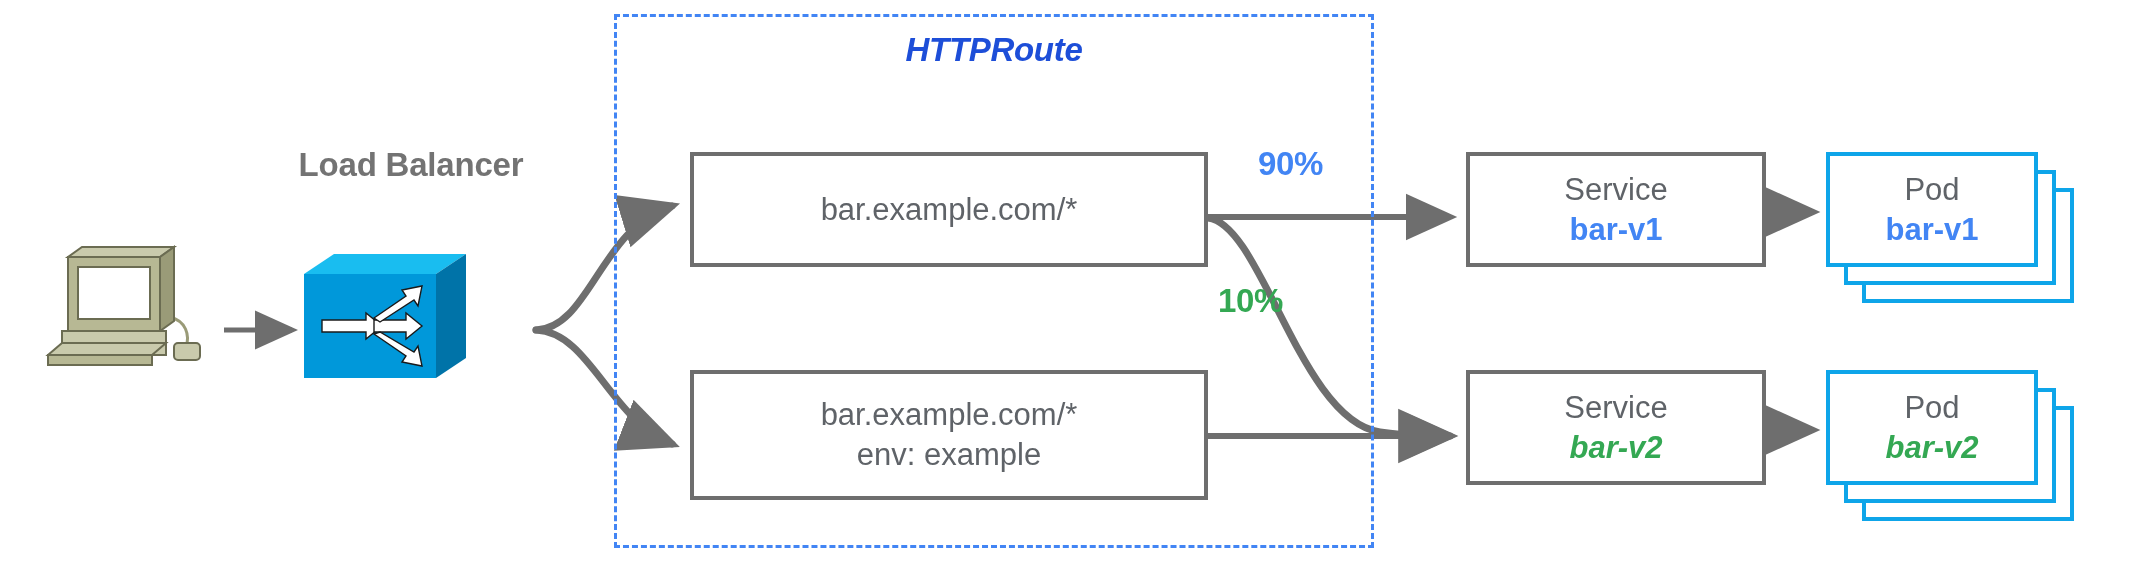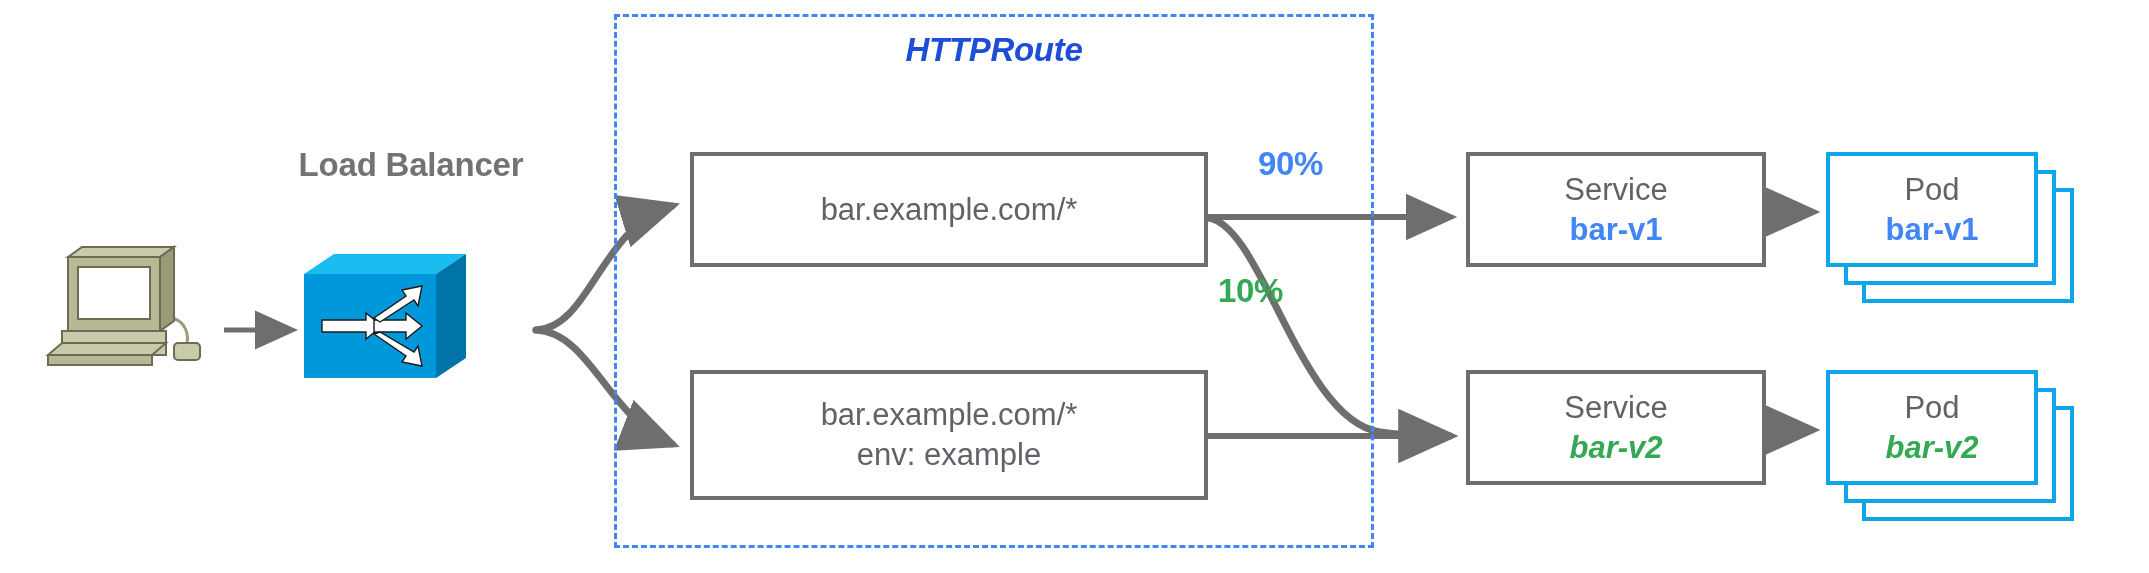--- a/index.html
+++ b/index.html
@@ -125,21 +125,21 @@
 
   
   .pct {
     position: absolute;
     font-size: 33px;
     font-weight: bold;
     letter-spacing: -0.3px;
     white-space: nowrap;
   }
   #pct-90 { left: 1218px; top: 145px; color: #4285F4; margin-left: 40px; }
-  #pct-10 { left: 1218px; top: 272px; color: #34A853; }
+  #pct-10 { left: 1218px; top: 282px; color: #34A853; }
 
   
   #lb-label {
     position: absolute;
     left: 196px;
     top: 146px;
     width: 430px;
     text-align: center;
     font-size: 33px;
     font-weight: bold;

